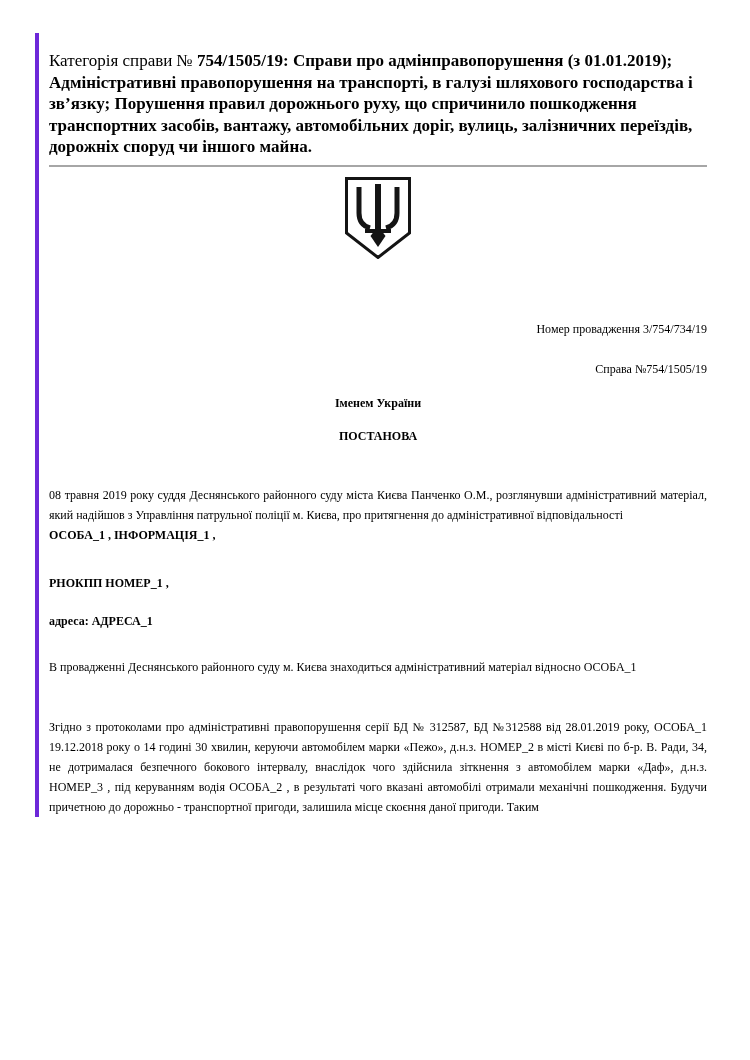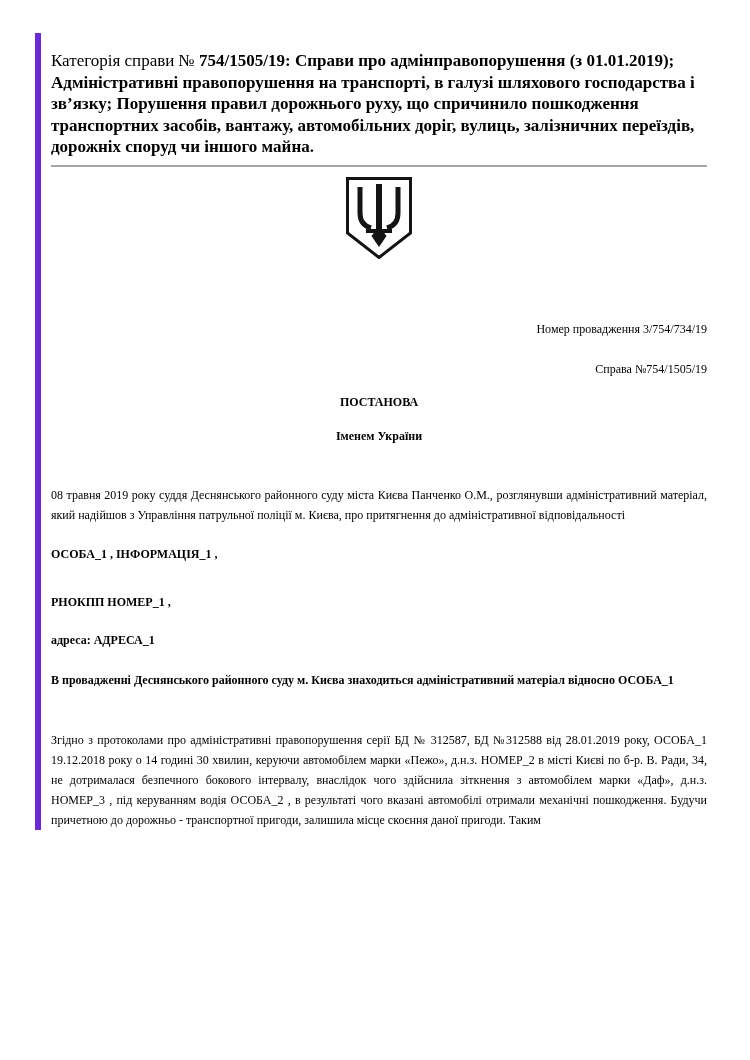--- a/index.html
+++ b/index.html
@@ -11,21 +11,21 @@
   body {
     width: 750px;
     height: 1060px;
     overflow: hidden;
     font-family: "Liberation Serif", "DejaVu Serif", serif;
     color: #000000;
   }
   .doc {
     margin: 33px 0 0 35px;
     width: 715px;
-    border-left: 6px solid #6d28d9;
+    border-left: 4px solid #6d28d9;
     padding: 17px 43px 0 10px;
   }
   p { margin: 0; }
 
   
   .case-header {
     font-size: 17px;
     line-height: 21.5px;
     text-align: left;
   }
@@ -52,26 +52,26 @@
   .right  { text-align: right; }
   .center { text-align: center; }
   .bold   { font-weight: bold; }
   .justify { text-align: justify; }
 
   .proc-line    { margin-top: 60px; }
   .case-line    { margin-top: 20px; }
   .title-line   { margin-top: 13px; }
   .subtitle-line{ margin-top: 14px; }
   .intro        { margin-top: 39px; }
-  .person-line  { margin-top: 19px; }
+  .person-line  { }
   .code-line    { margin-top: 28px; }
   .address-line { margin-top: 18px; }
   .charges-line { margin-top: 33px; }
   .established  { margin-top: 33px; }
-  .para-1       { margin-top: 20px; font-weight: bold; }
+  .para-1       { margin-top: 26px; }
   .para-2       { margin-top: 40px; }
 </style>
 </head>
 <body>
 
 <div class="doc">
 
   <div class="case-header">
     <p>
       <span>Категорія справи №</span>
@@ -91,22 +91,22 @@
         <line x1="20" y1="54" x2="46" y2="54" stroke-width="4"></line>
       </g>
       <path d="M33 49 L40.5 59 L33 70 L25.5 59 Z" fill="#141414"></path>
     </svg>
   </div>
 
   <div class="body-text">
     <p class="right proc-line">Номер провадження 3/754/734/19</p>
     <p class="right case-line">Справа №754/1505/19</p>
 
+    <p class="center bold subtitle-line">Іменем України</p>
     <p class="center bold title-line">ПОСТАНОВА</p>
-    <p class="center bold subtitle-line">Іменем України</p>
 
     <p class="justify intro">08 травня 2019 року суддя Деснянського районного суду міста Києва Панченко О.М., розглянувши адміністративний матеріал, який надійшов з Управління патрульної поліції м. Києва, про притягнення до адміністративної відповідальності</p>
 
     <p class="bold person-line">ОСОБА_1 , ІНФОРМАЦІЯ_1 ,</p>
     <p class="bold code-line">РНОКПП НОМЕР_1 ,</p>
     <p class="bold address-line">адреса: АДРЕСА_1</p>
 
 
 
     <p class="justify para-1">В провадженні Деснянського районного суду м. Києва знаходиться адміністративний матеріал відносно ОСОБА_1</p>

